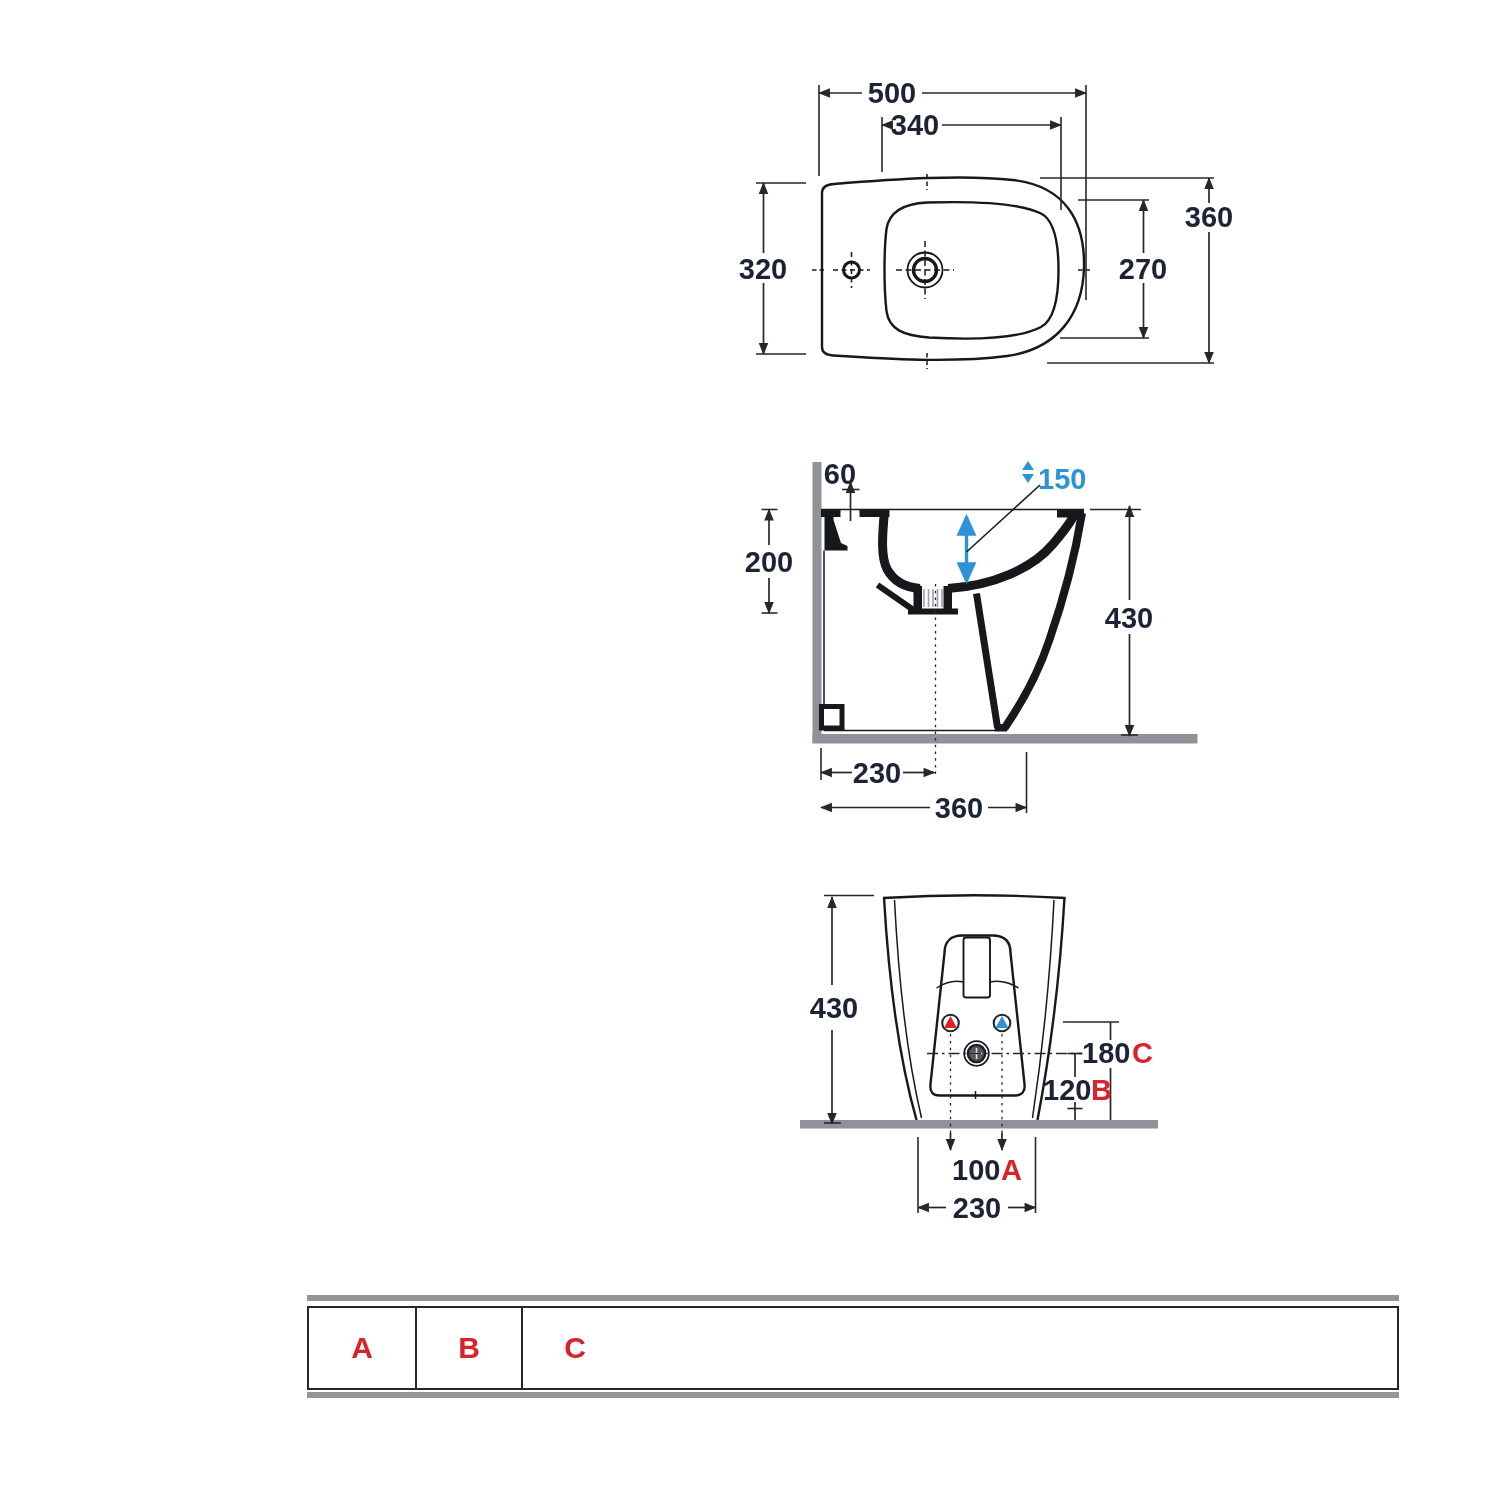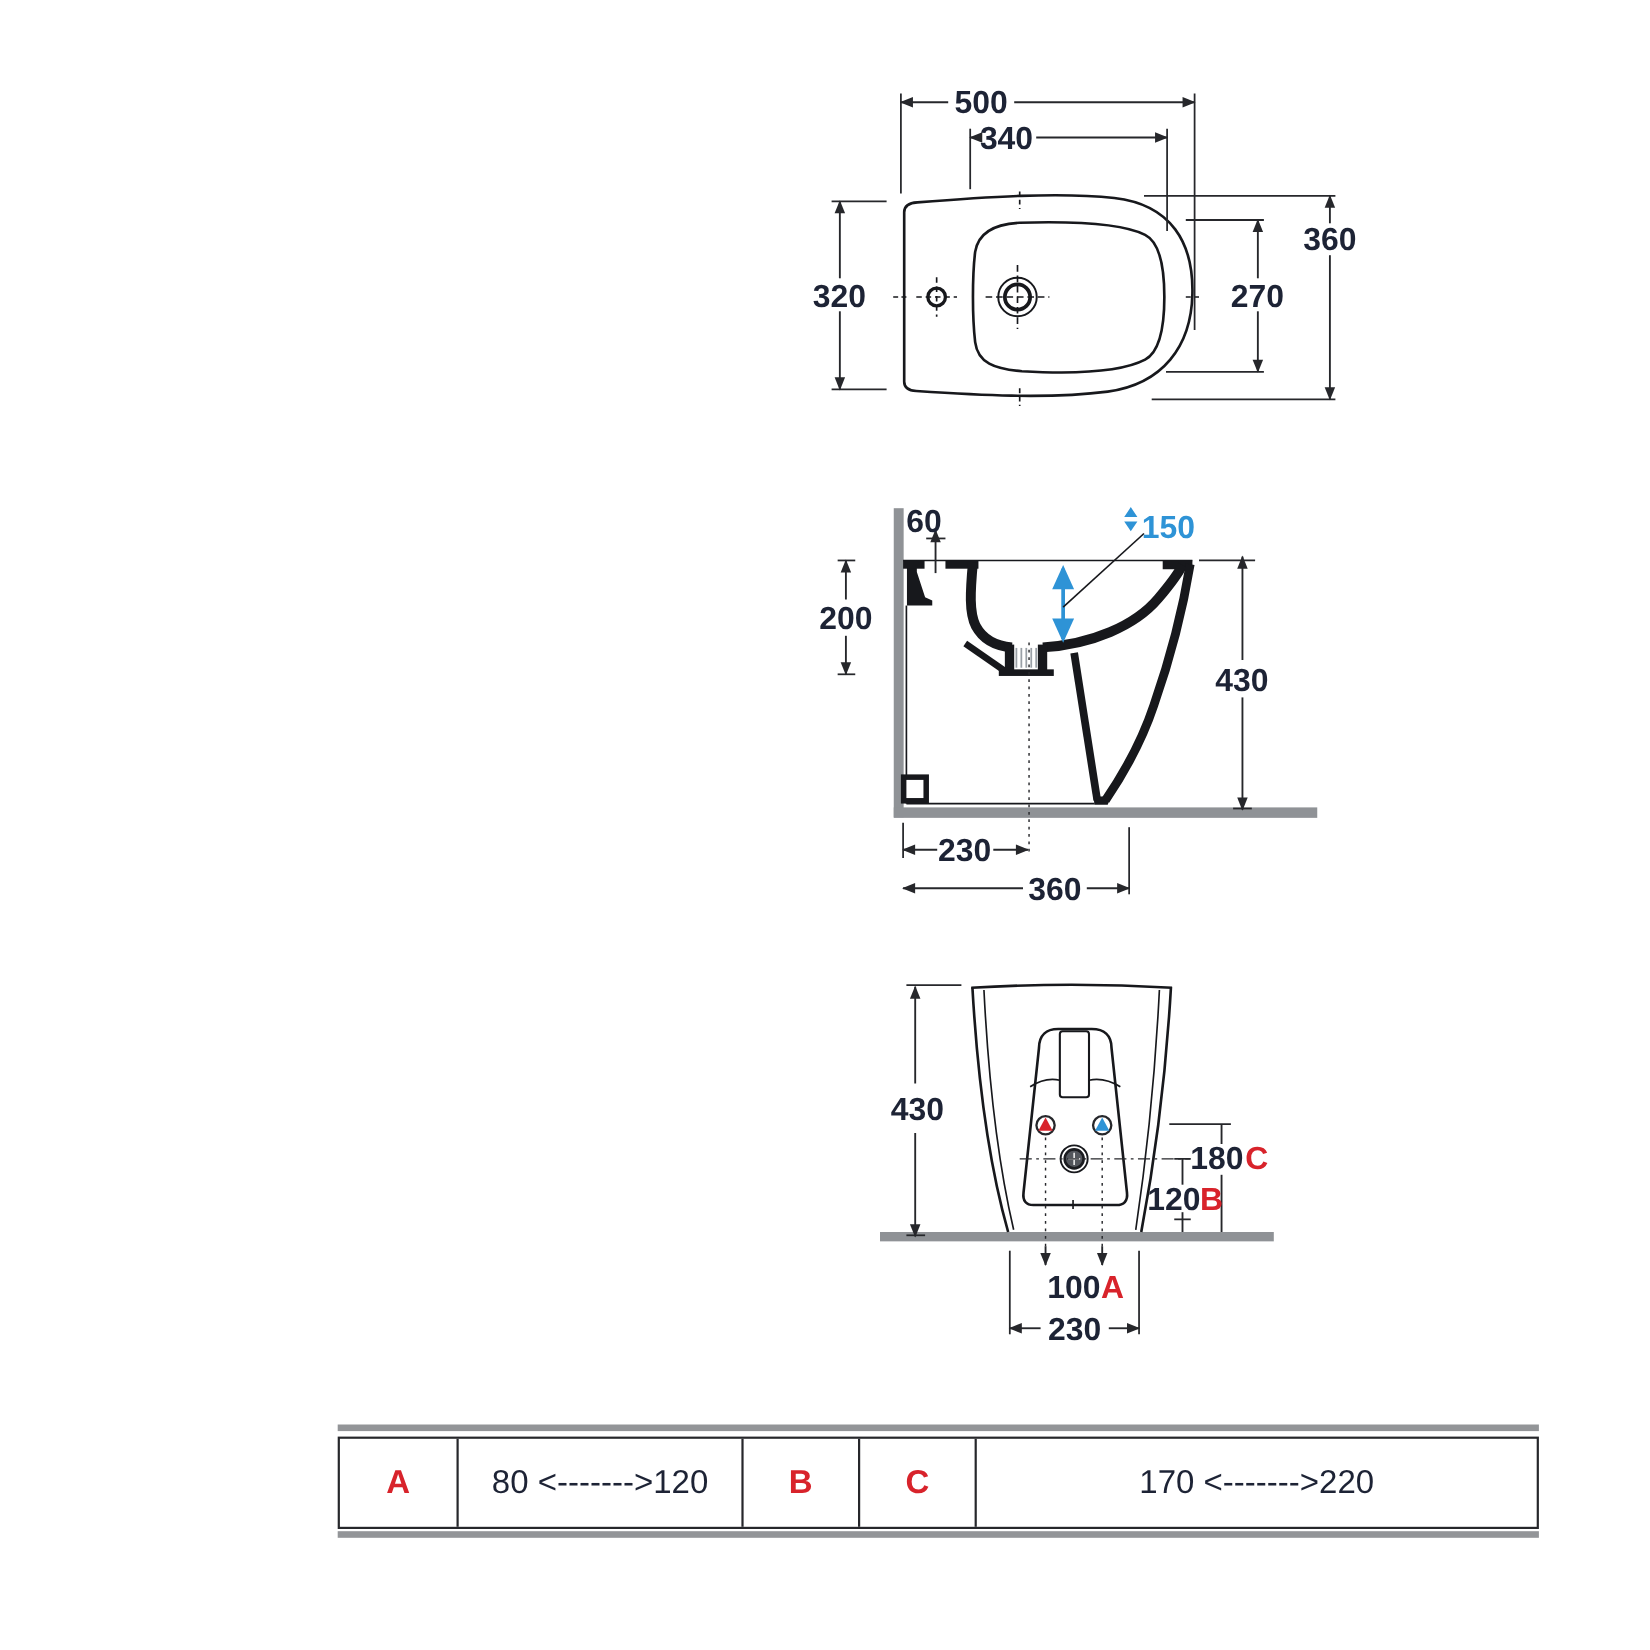--- a/index.html
+++ b/index.html
@@ -249,19 +249,17 @@
       <text x="977" y="1218" text-anchor="middle">230</text>
     </g>
   </g>
 </svg>
 
 <div class="grayrule" style="top:1295px;"></div>
 <div class="grayrule" style="top:1392px;"></div>
 
 <div id="rangeTable">
   <div class="cell ref" style="flex:0 0 106px;">A</div>
-  <div class="cell" style="flex:0 0 259px;">80 &lt;-------&gt;120</div>
   <div class="cell ref" style="flex:0 0 106px;">B</div>
   <div class="cell ref" style="flex:0 0 106px;">C</div>
-  <div class="cell" style="flex:1 1 auto;">170 &lt;-------&gt;220</div>
 </div>
 
 </div>
 
 </body></html>

